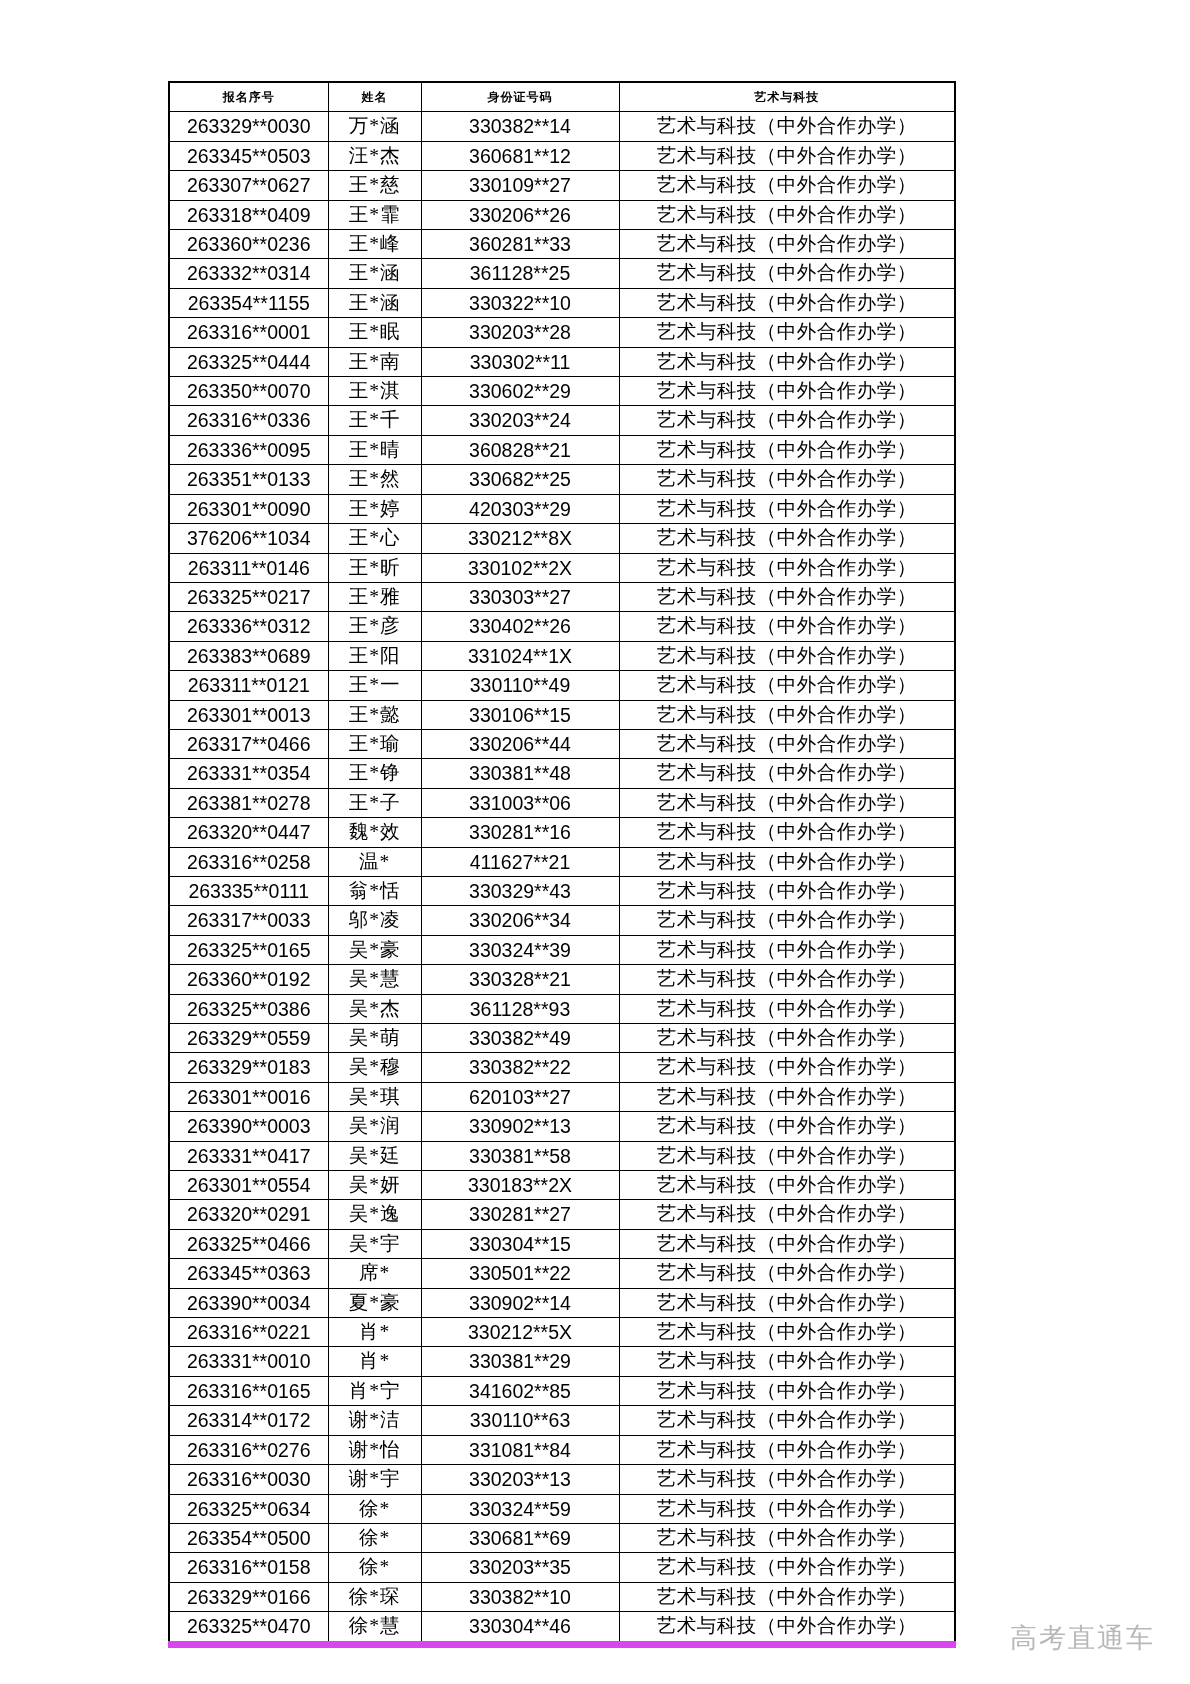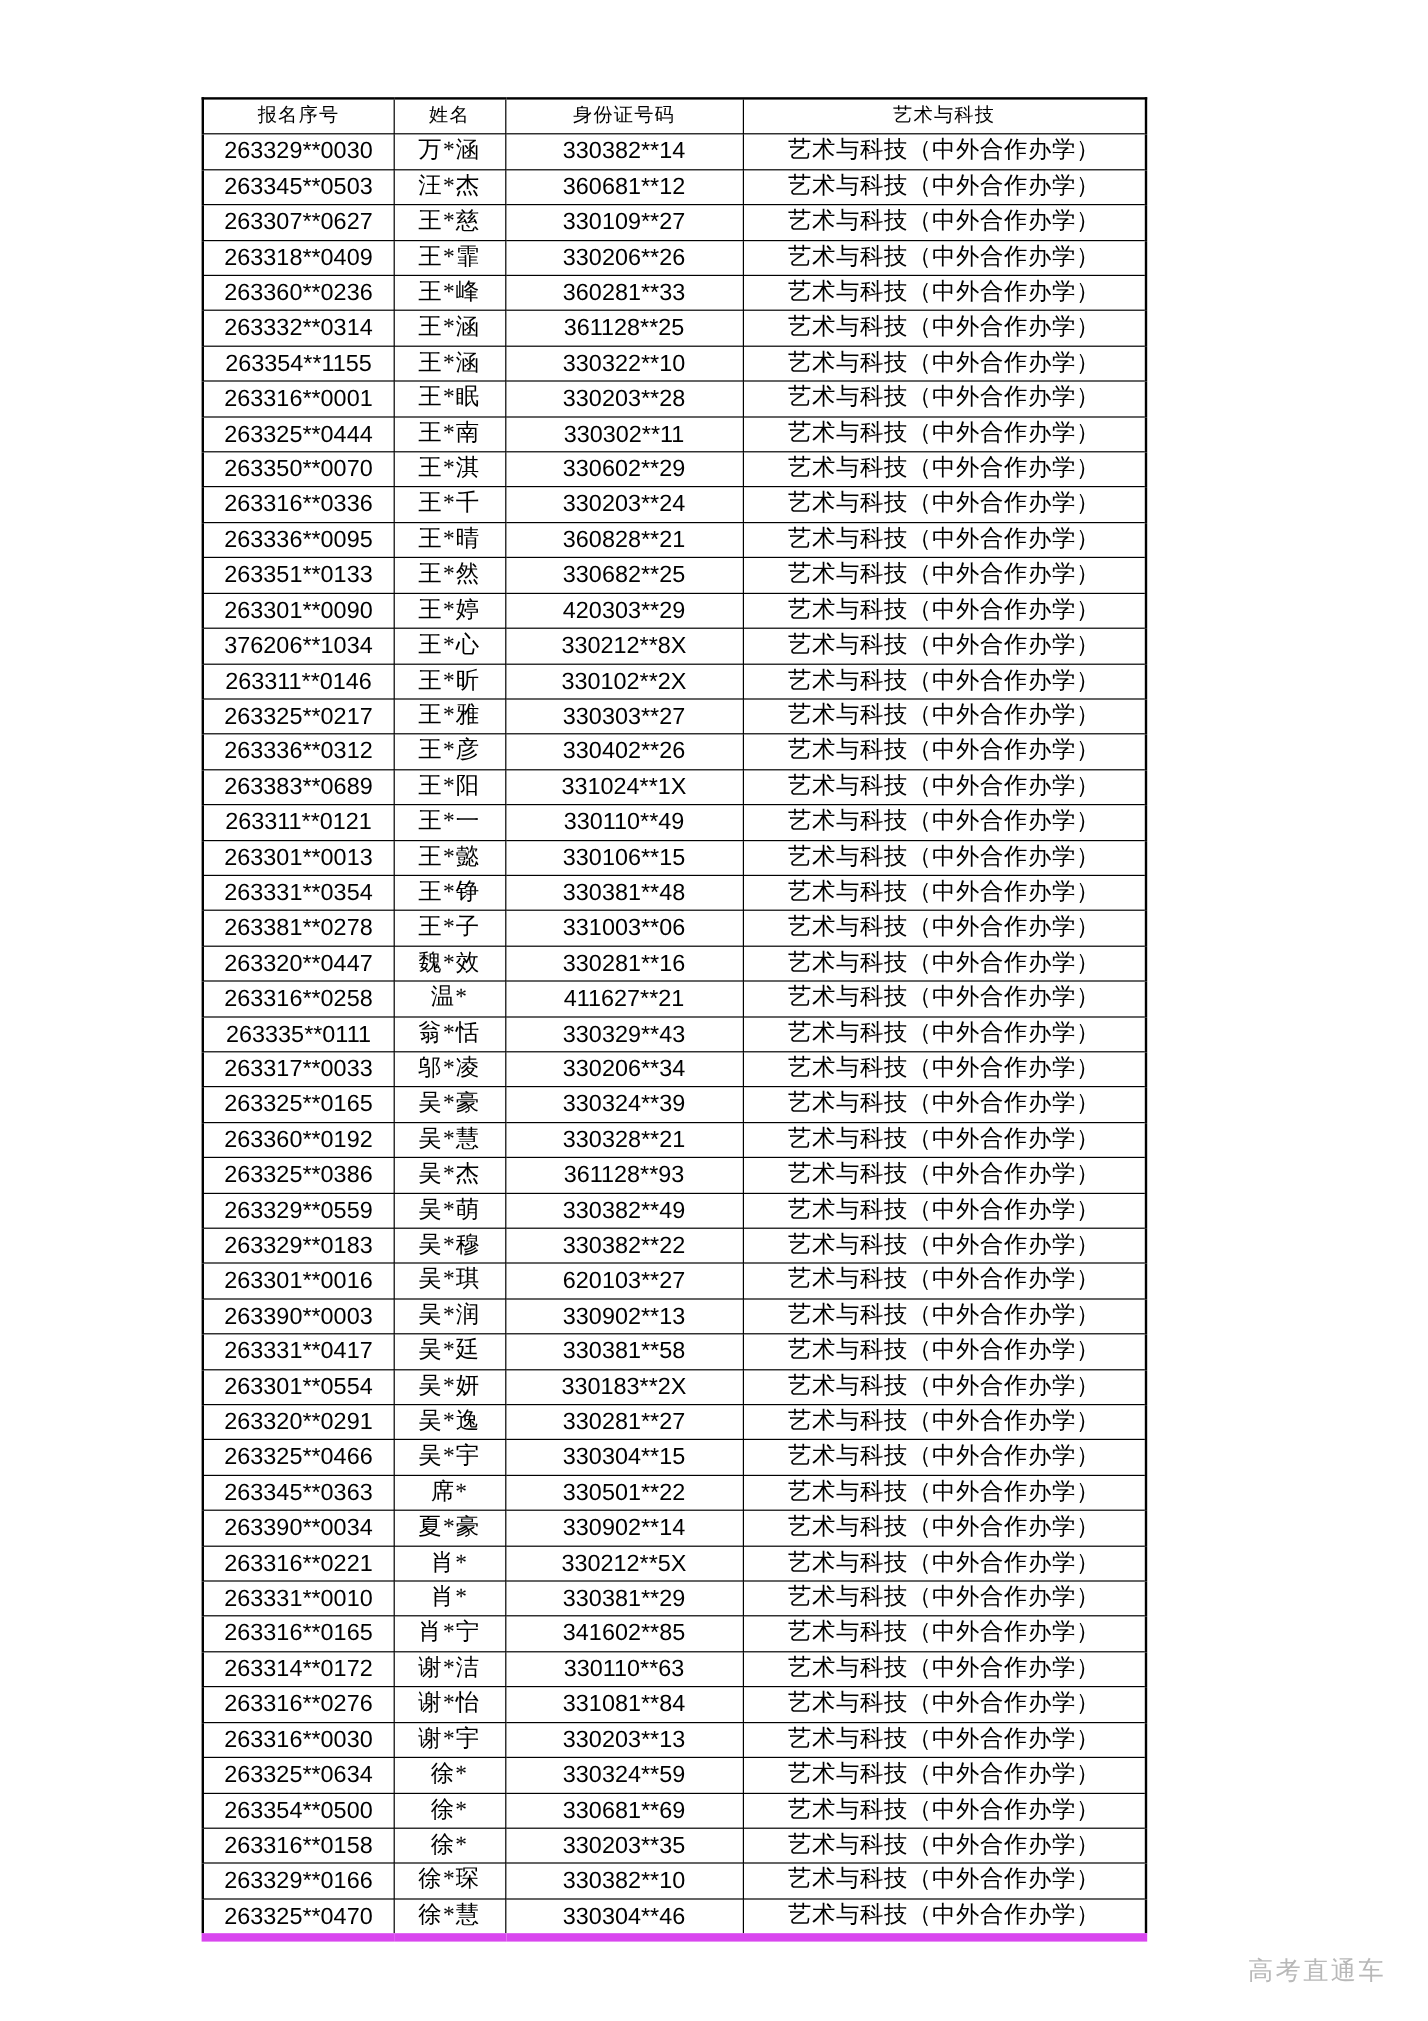--- a/index.html
+++ b/index.html
@@ -50,22 +50,22 @@
     line-height: 28.4px;
     padding: 0 2px;
     text-align: center;
     vertical-align: middle;
     white-space: nowrap;
     overflow: hidden;
     color: #000;
   }
 
   table.roster thead th {
-    font-size: 16px;
-    font-weight: normal;
+    font-size: 12px;
+    font-weight: bold;
     font-family: "Liberation Serif", "DejaVu Serif", serif;
     letter-spacing: 1px;
   }
 
   td.serial,
   td.idnum {
     font-family: "Liberation Sans", "DejaVu Sans", sans-serif;
     font-size: 19.5px;
     letter-spacing: 0px;
   }
@@ -88,21 +88,21 @@
   table.roster tr th:first-child { border-left: 2px solid #000; }
   table.roster tr td:last-child,
   table.roster tr th:last-child { border-right: 2px solid #000; }
   table.roster tr:last-child td { border-bottom: 7px solid #d946ef; }
 
   .watermark {
     position: absolute;
     right: 35px;
     bottom: 28px;
     font-family: "Liberation Sans", "DejaVu Sans", sans-serif;
-    font-size: 21px;
+    font-size: 27px;
     color: #b8b8b8;
     letter-spacing: 2px;
     user-select: none;
   }
 </style>
 </head>
 <body>
 
 <div class="page">
 
@@ -243,20 +243,26 @@
             <td class="idnum">330110**49</td>
             <td class="major">艺术与科技（中外合作办学）</td>
           </tr>
           <tr>
             <td class="serial">263301**0013</td>
             <td class="name">王*懿</td>
             <td class="idnum">330106**15</td>
             <td class="major">艺术与科技（中外合作办学）</td>
           </tr>
           <tr>
+            <td class="serial">263317**0466</td>
+            <td class="name">王*瑜</td>
+            <td class="idnum">330206**44</td>
+            <td class="major">艺术与科技（中外合作办学）</td>
+          </tr>
+          <tr>
             <td class="serial">263331**0354</td>
             <td class="name">王*铮</td>
             <td class="idnum">330381**48</td>
             <td class="major">艺术与科技（中外合作办学）</td>
           </tr>
           <tr>
             <td class="serial">263381**0278</td>
             <td class="name">王*子</td>
             <td class="idnum">331003**06</td>
             <td class="major">艺术与科技（中外合作办学）</td>

